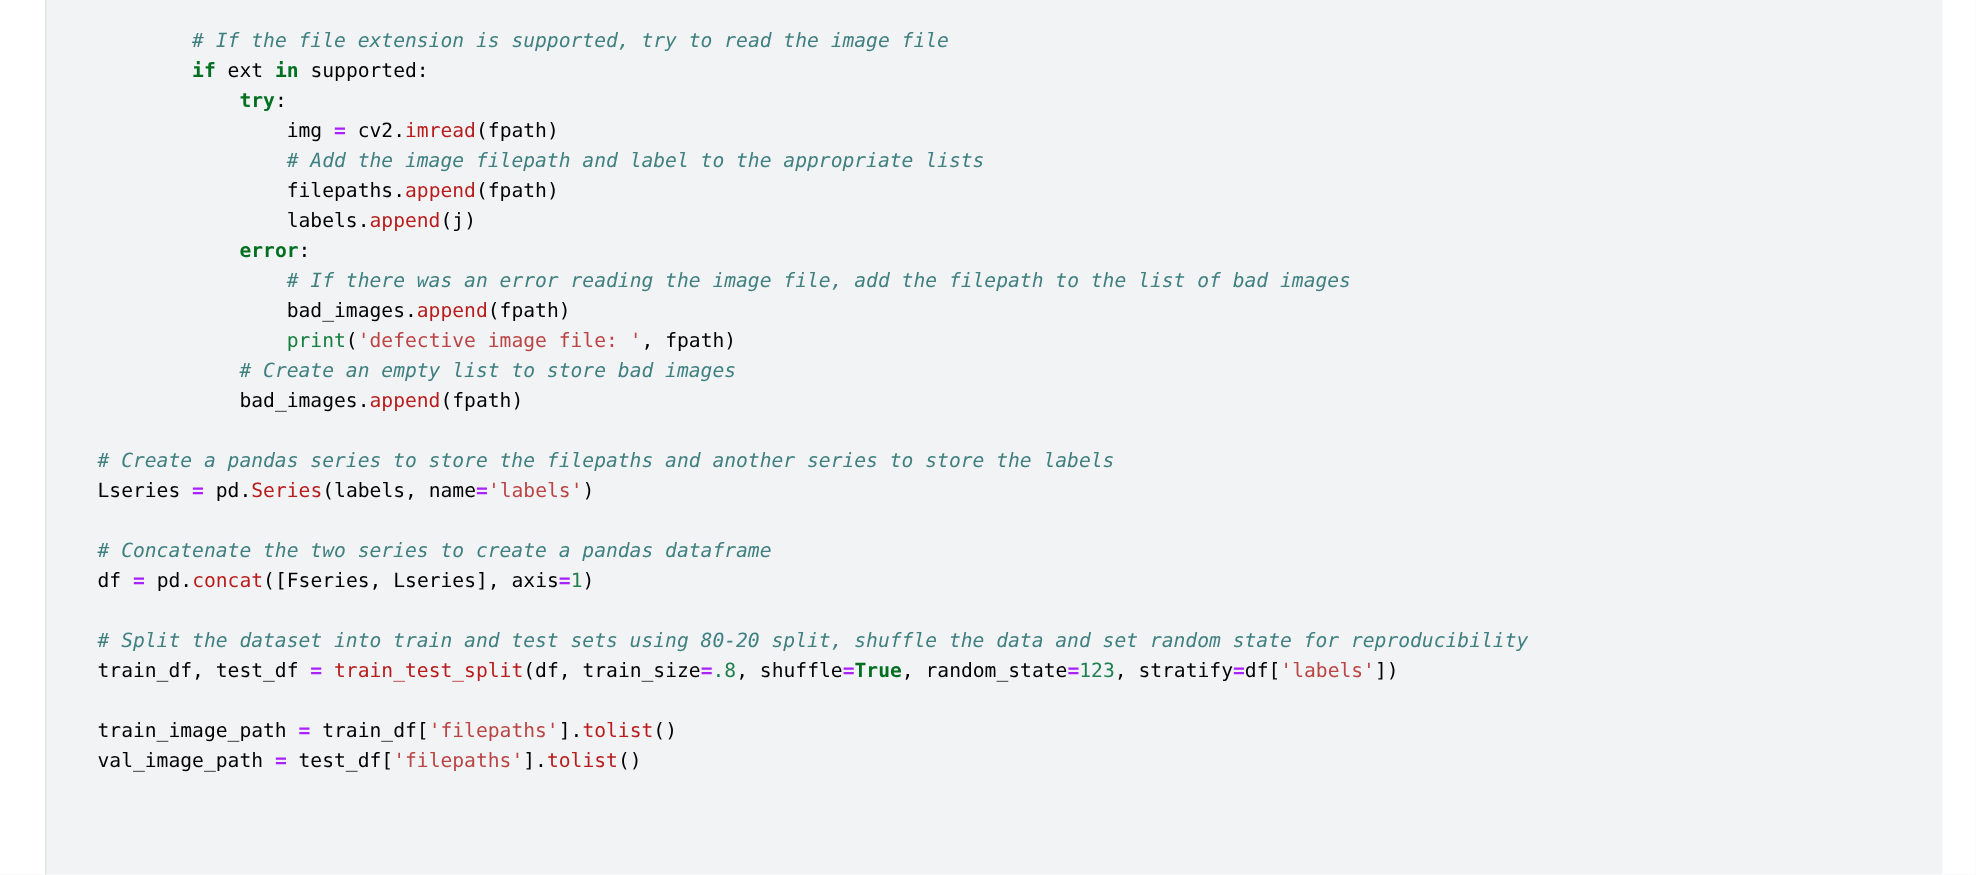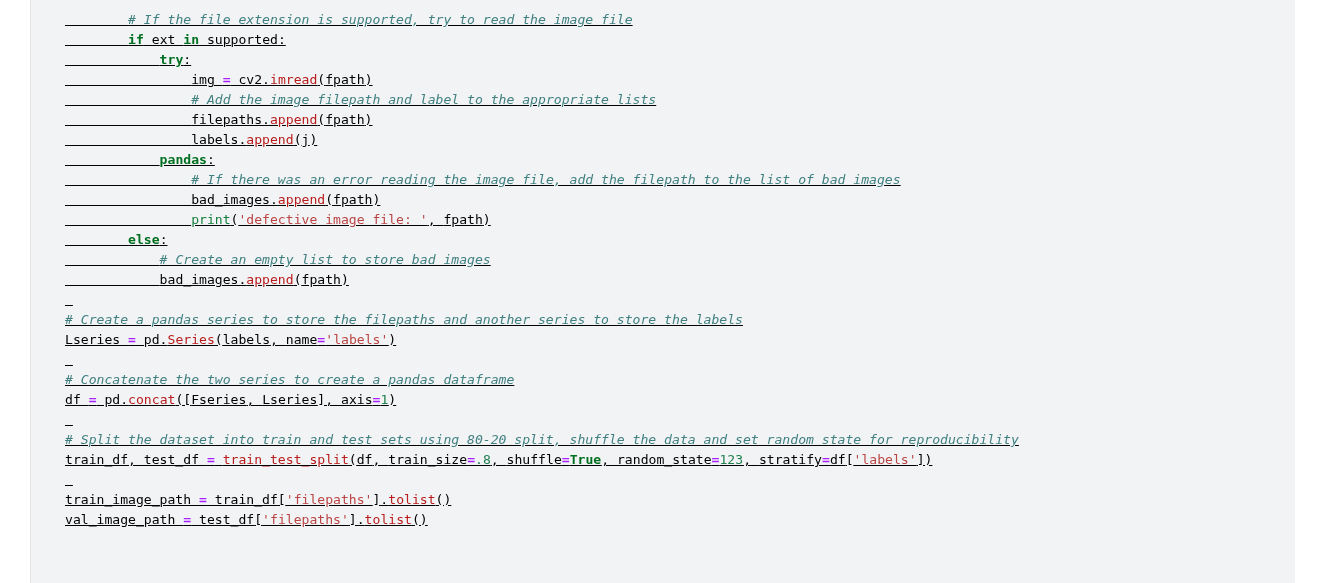--- a/index.html
+++ b/index.html
@@ -26,23 +26,22 @@
     box-sizing: border-box;
     overflow: hidden;
   }
 
   #code-area {
     position: absolute;
     left: 34px;
     top: 0;
     right: 0;
     bottom: 0;
-    padding-top: 10px;
+    padding-top: 18px;
     box-sizing: border-box;
-    text-decoration: underline;
   }
 
   .line {
     height: 20px;
     line-height: 20px;
     font-size: 13.1px;
     font-family: "DejaVu Sans Mono", monospace;
     white-space: pre;
     color: #000000;
     letter-spacing: 0px;
@@ -65,25 +64,24 @@
 
 <div id="cell-wrapper">
   <div id="code-area">
       <div class="line"><span>        </span><span class="t-com"># If the file extension is supported, try to read the image file</span></div>
       <div class="line"><span>        </span><span class="t-kw">if</span><span class="t-nam"> ext </span><span class="t-kw">in</span><span class="t-nam"> supported</span><span class="t-punc">:</span></div>
       <div class="line"><span>            </span><span class="t-kw">try</span><span class="t-punc">:</span></div>
       <div class="line"><span>                </span><span class="t-nam">img </span><span class="t-op">=</span><span class="t-nam"> cv2.</span><span class="t-fn">imread</span><span class="t-punc">(</span><span class="t-nam">fpath</span><span class="t-punc">)</span></div>
       <div class="line"><span>                </span><span class="t-com"># Add the image filepath and label to the appropriate lists</span></div>
       <div class="line"><span>                </span><span class="t-nam">filepaths.</span><span class="t-fn">append</span><span class="t-punc">(</span><span class="t-nam">fpath</span><span class="t-punc">)</span></div>
       <div class="line"><span>                </span><span class="t-nam">labels.</span><span class="t-fn">append</span><span class="t-punc">(</span><span class="t-nam">j</span><span class="t-punc">)</span></div>
-      <div class="line"><span>            </span><span class="t-kw">pandas</span><span class="t-punc">:</span></div>
+      <div class="line"><span>            </span><span class="t-kw">error</span><span class="t-punc">:</span></div>
       <div class="line"><span>                </span><span class="t-com"># If there was an error reading the image file, add the filepath to the list of bad images</span></div>
       <div class="line"><span>                </span><span class="t-nam">bad_images.</span><span class="t-fn">append</span><span class="t-punc">(</span><span class="t-nam">fpath</span><span class="t-punc">)</span></div>
       <div class="line"><span>                </span><span class="t-bi">print</span><span class="t-punc">(</span><span class="t-str">'defective image file: '</span><span class="t-punc">, </span><span class="t-nam">fpath</span><span class="t-punc">)</span></div>
-      <div class="line"><span>        </span><span class="t-kw">else</span><span class="t-punc">:</span></div>
       <div class="line"><span>            </span><span class="t-com"># Create an empty list to store bad images</span></div>
       <div class="line"><span>            </span><span class="t-nam">bad_images.</span><span class="t-fn">append</span><span class="t-punc">(</span><span class="t-nam">fpath</span><span class="t-punc">)</span></div>
       <div class="line blank">&nbsp;</div>
       <div class="line"><span class="t-com"># Create a pandas series to store the filepaths and another series to store the labels</span></div>
       <div class="line"><span class="t-nam">Lseries </span><span class="t-op">=</span><span class="t-nam"> pd.</span><span class="t-fn">Series</span><span class="t-punc">(</span><span class="t-nam">labels</span><span class="t-punc">, </span><span class="t-nam">name</span><span class="t-op">=</span><span class="t-str">'labels'</span><span class="t-punc">)</span></div>
       <div class="line blank">&nbsp;</div>
       <div class="line"><span class="t-com"># Concatenate the two series to create a pandas dataframe</span></div>
       <div class="line"><span class="t-nam">df </span><span class="t-op">=</span><span class="t-nam"> pd.</span><span class="t-fn">concat</span><span class="t-punc">([</span><span class="t-nam">Fseries</span><span class="t-punc">, </span><span class="t-nam">Lseries</span><span class="t-punc">], </span><span class="t-nam">axis</span><span class="t-op">=</span><span class="t-num">1</span><span class="t-punc">)</span></div>
       <div class="line blank">&nbsp;</div>
       <div class="line"><span class="t-com"># Split the dataset into train and test sets using 80-20 split, shuffle the data and set random state for reproducibility</span></div>

